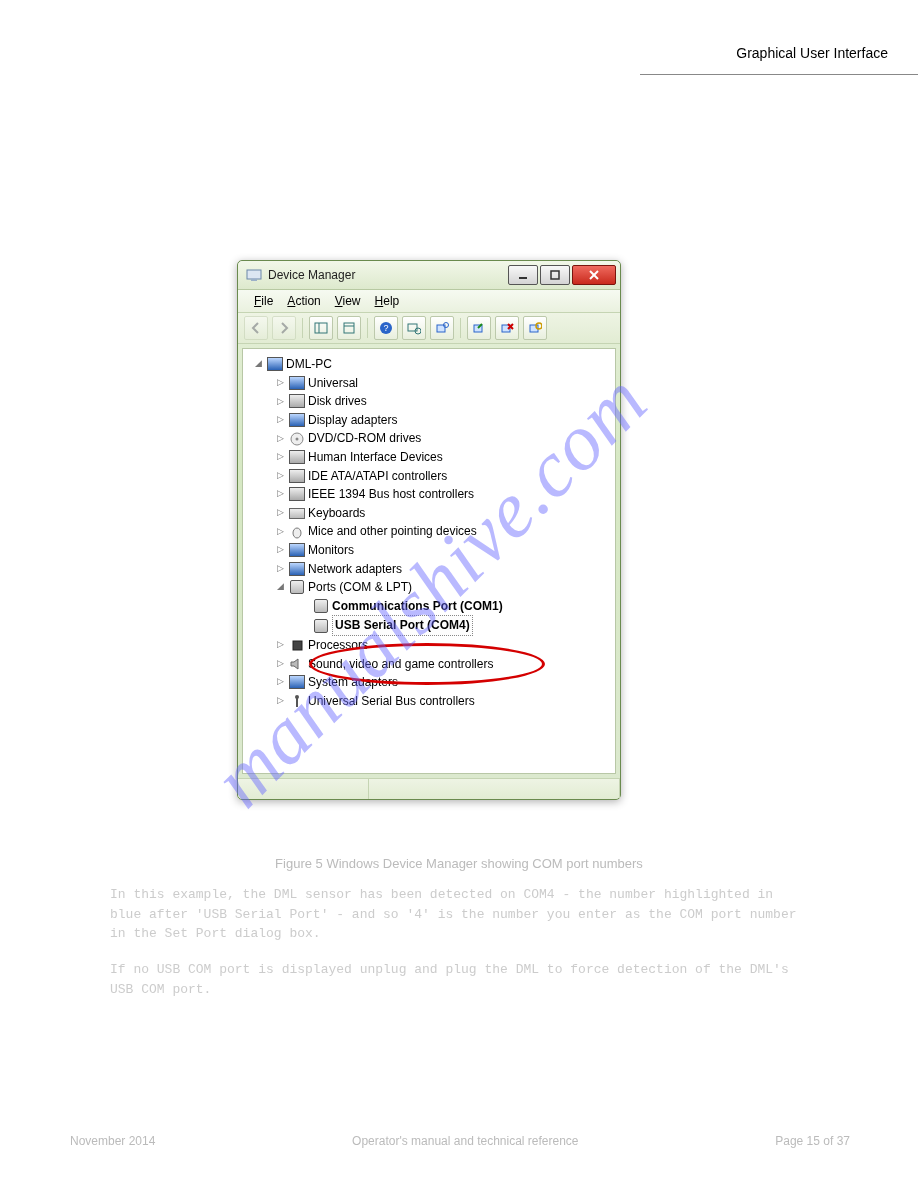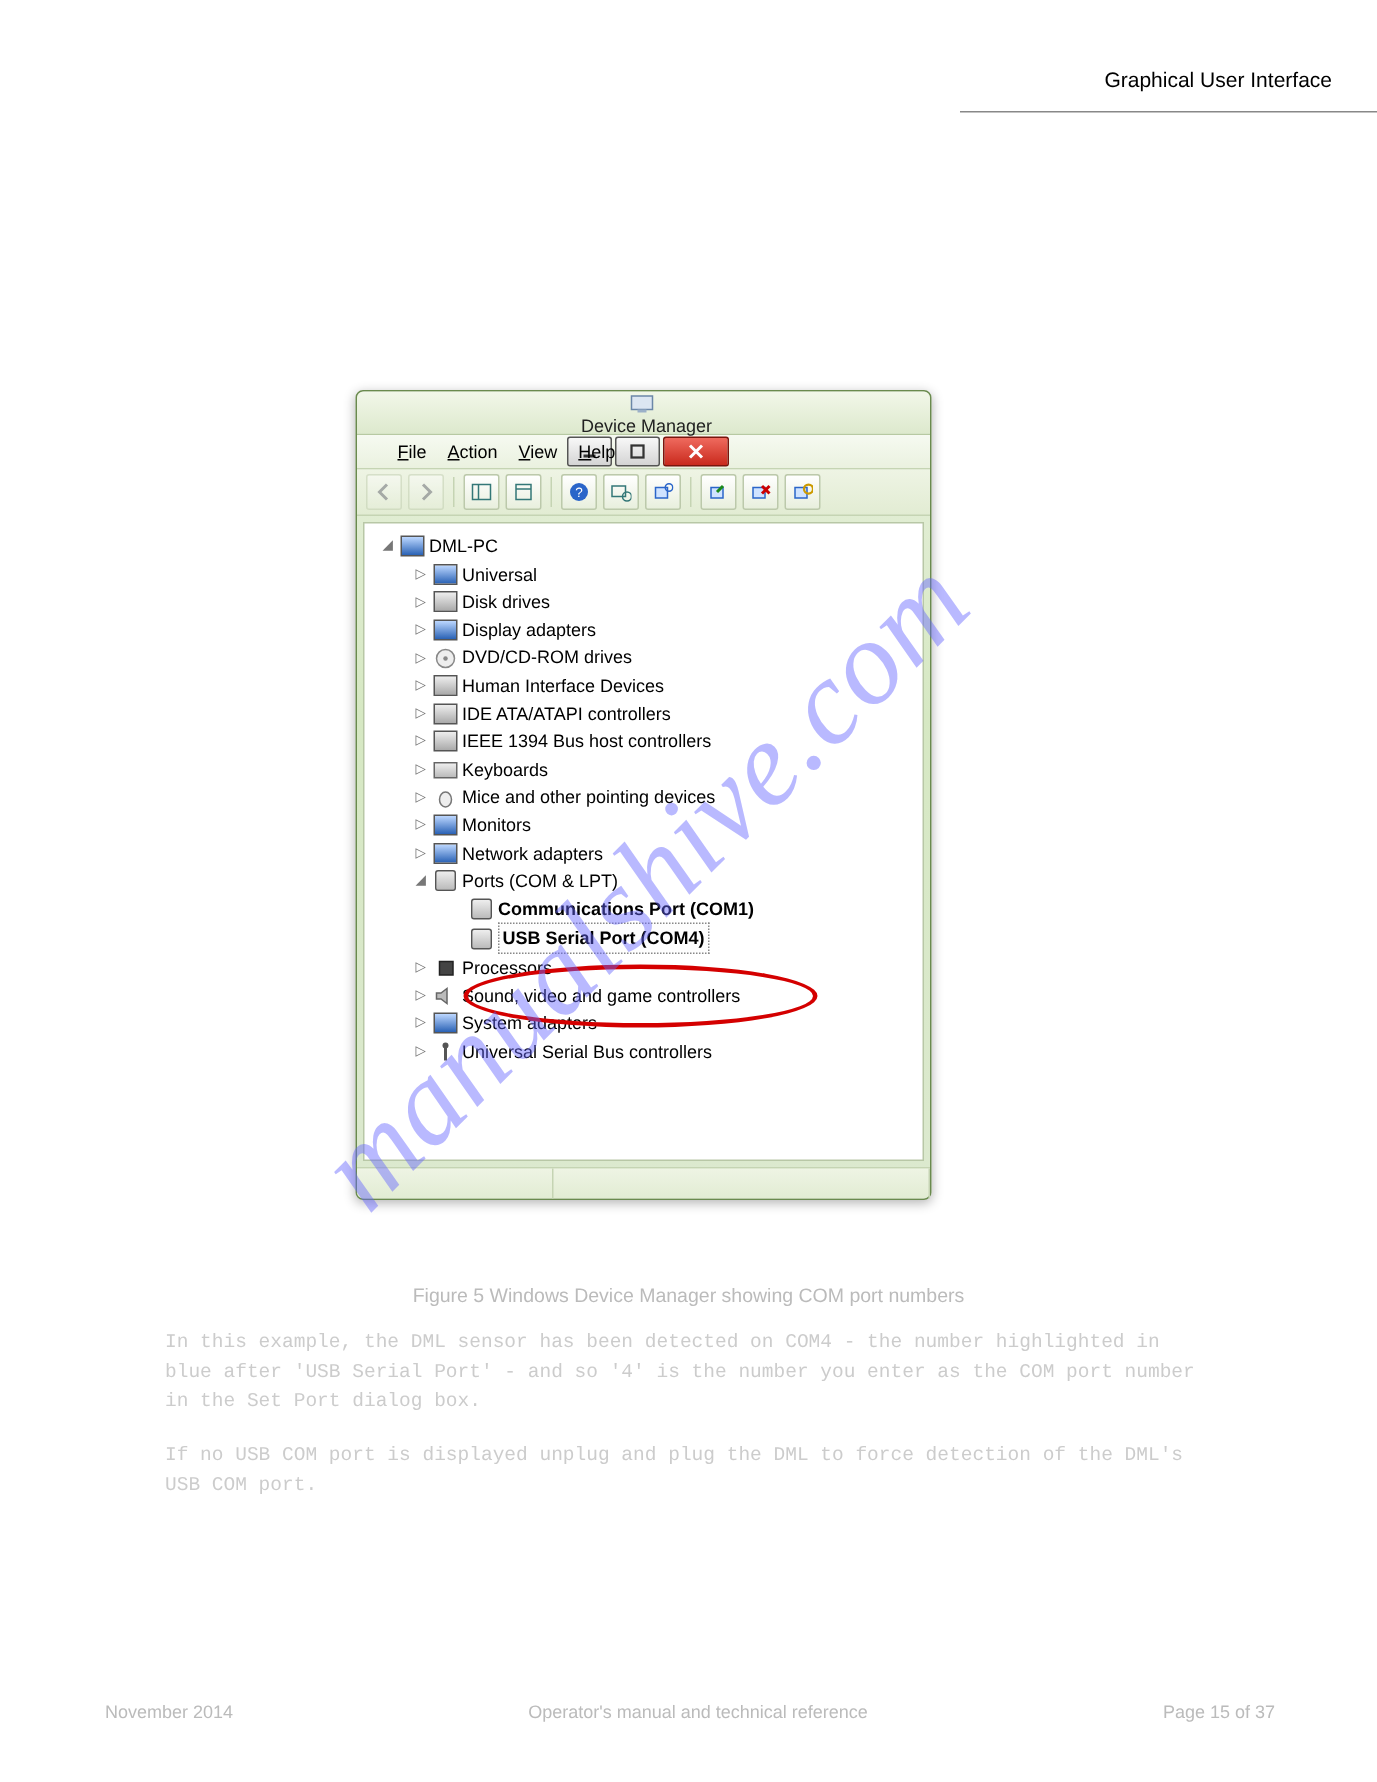--- a/index.html
+++ b/index.html
@@ -55,41 +55,40 @@
     z-index: 10;
   }
   .titlebar {
     display: flex;
     align-items: center;
     height: 28px;
     padding: 0 4px 0 8px;
     background: linear-gradient(#f2f7e9,#dde9cd);
     border-bottom: 1px solid #b7c9a2;
     border-radius: 5px 5px 0 0;
-    flex-direction: column;
   }
   .titlebar .ticon { width:16px; height:16px; margin-right:6px; }
   .titlebar .title { flex:1; font-size:12px; color:#222; }
   .winbtns { display:flex; gap:0; }
   .winbtn {
     width:28px; height:18px;
     border:1px solid #555; border-radius:2px;
     display:flex; align-items:center; justify-content:center;
     font-size:10px; margin-left:2px;
     background: linear-gradient(#f8f8f8,#d4d4d4);
     color:#333;
   }
   .winbtn.close {
     width:42px;
     background: linear-gradient(#ef6a5e,#c92a1d);
     color:#fff; border-color:#7a150d;
   }
   .menubar {
     display:flex; gap:14px;
-    padding: 4px 27px;
+    padding: 4px 16px;
     background: linear-gradient(#f6faf1,#eaf1df);
     border-bottom:1px solid #c5d4b3;
     font-size:12px;
   }
   .menubar span u { text-decoration: underline; }
   .toolbar {
     display:flex; align-items:center; gap:4px;
     padding: 3px 6px;
     background: linear-gradient(#eef4e4,#e2ecd3);
     border-bottom:1px solid #c5d4b3;

